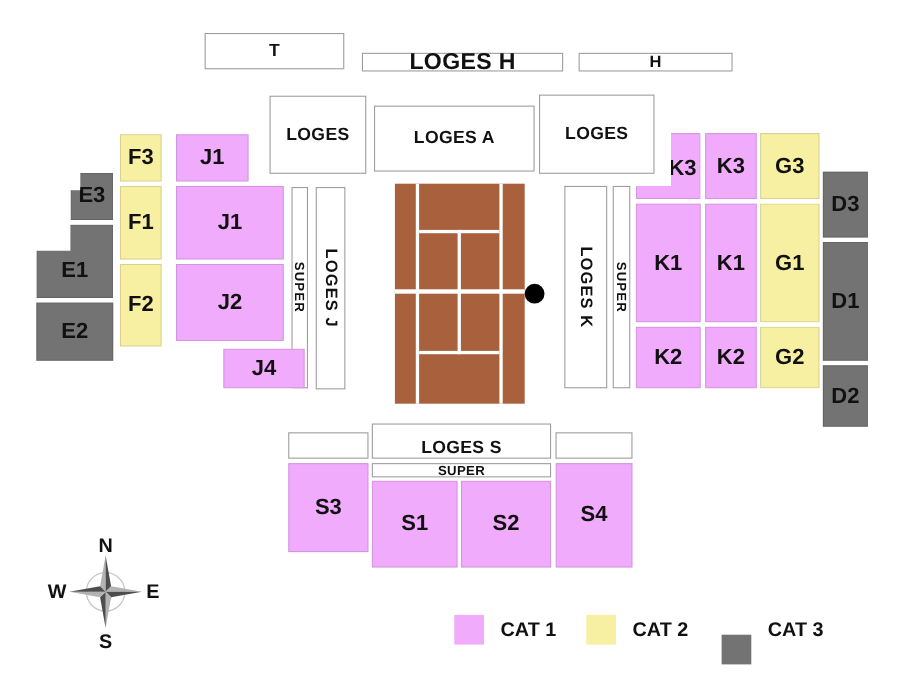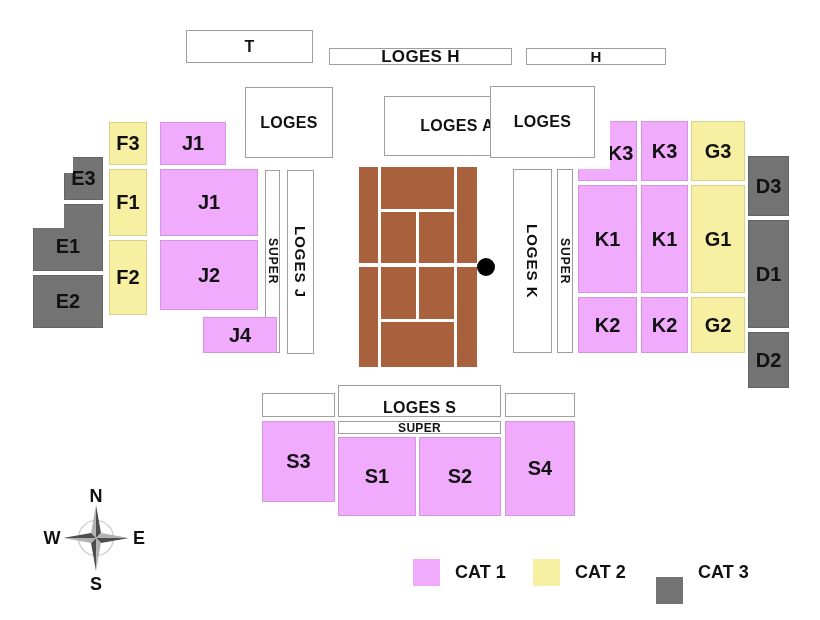--- a/index.html
+++ b/index.html
@@ -71,30 +71,30 @@
       </div>
       <div class="legend-item" style="left: 656px; top: 559px;">
         <span class="legend-swatch cat3"></span>
         <span class="legend-label">CAT 3</span>
       </div>
     </div>
 
 <div class="obox" style="left: 186px; top: 30px; width: 127px; height: 33px; font-size: 16px;">
       <span>T</span>
     </div>
-    <div class="obox" style="left: 329px; top: 48px; width: 183px; height: 17px; font-size: 17px;">
+    <div class="obox" style="left: 329px; top: 48px; width: 183px; height: 17px; font-size: 21px;">
       <span>LOGES H</span>
     </div>
     <div class="obox" style="left: 526px; top: 48px; width: 140px; height: 17px; font-size: 15px;">
       <span>H</span>
     </div>
     <div class="obox" style="left: 245px; top: 87px; width: 88px; height: 71px; font-size: 16px;">
       <span>LOGES</span>
     </div>
-    <div class="obox" style="left: 340px; top: 96px; width: 146px; height: 60px; font-size: 16px; margin-left: 44px;">
+    <div class="obox" style="left: 340px; top: 96px; width: 146px; height: 60px; font-size: 16px;">
       <span>LOGES A</span>
     </div>
     <div class="obox" style="left: 490px; top: 86px; width: 105px; height: 72px; font-size: 16px;">
       <span>LOGES</span>
     </div>
     <div class="obox vert" style="left: 265px; top: 170px; width: 15px; height: 183px; font-size: 12px;">
       <span>SUPER</span>
     </div>
     <div class="obox vert" style="left: 287px; top: 170px; width: 27px; height: 184px; font-size: 15px;">
       <span>LOGES J</span>

